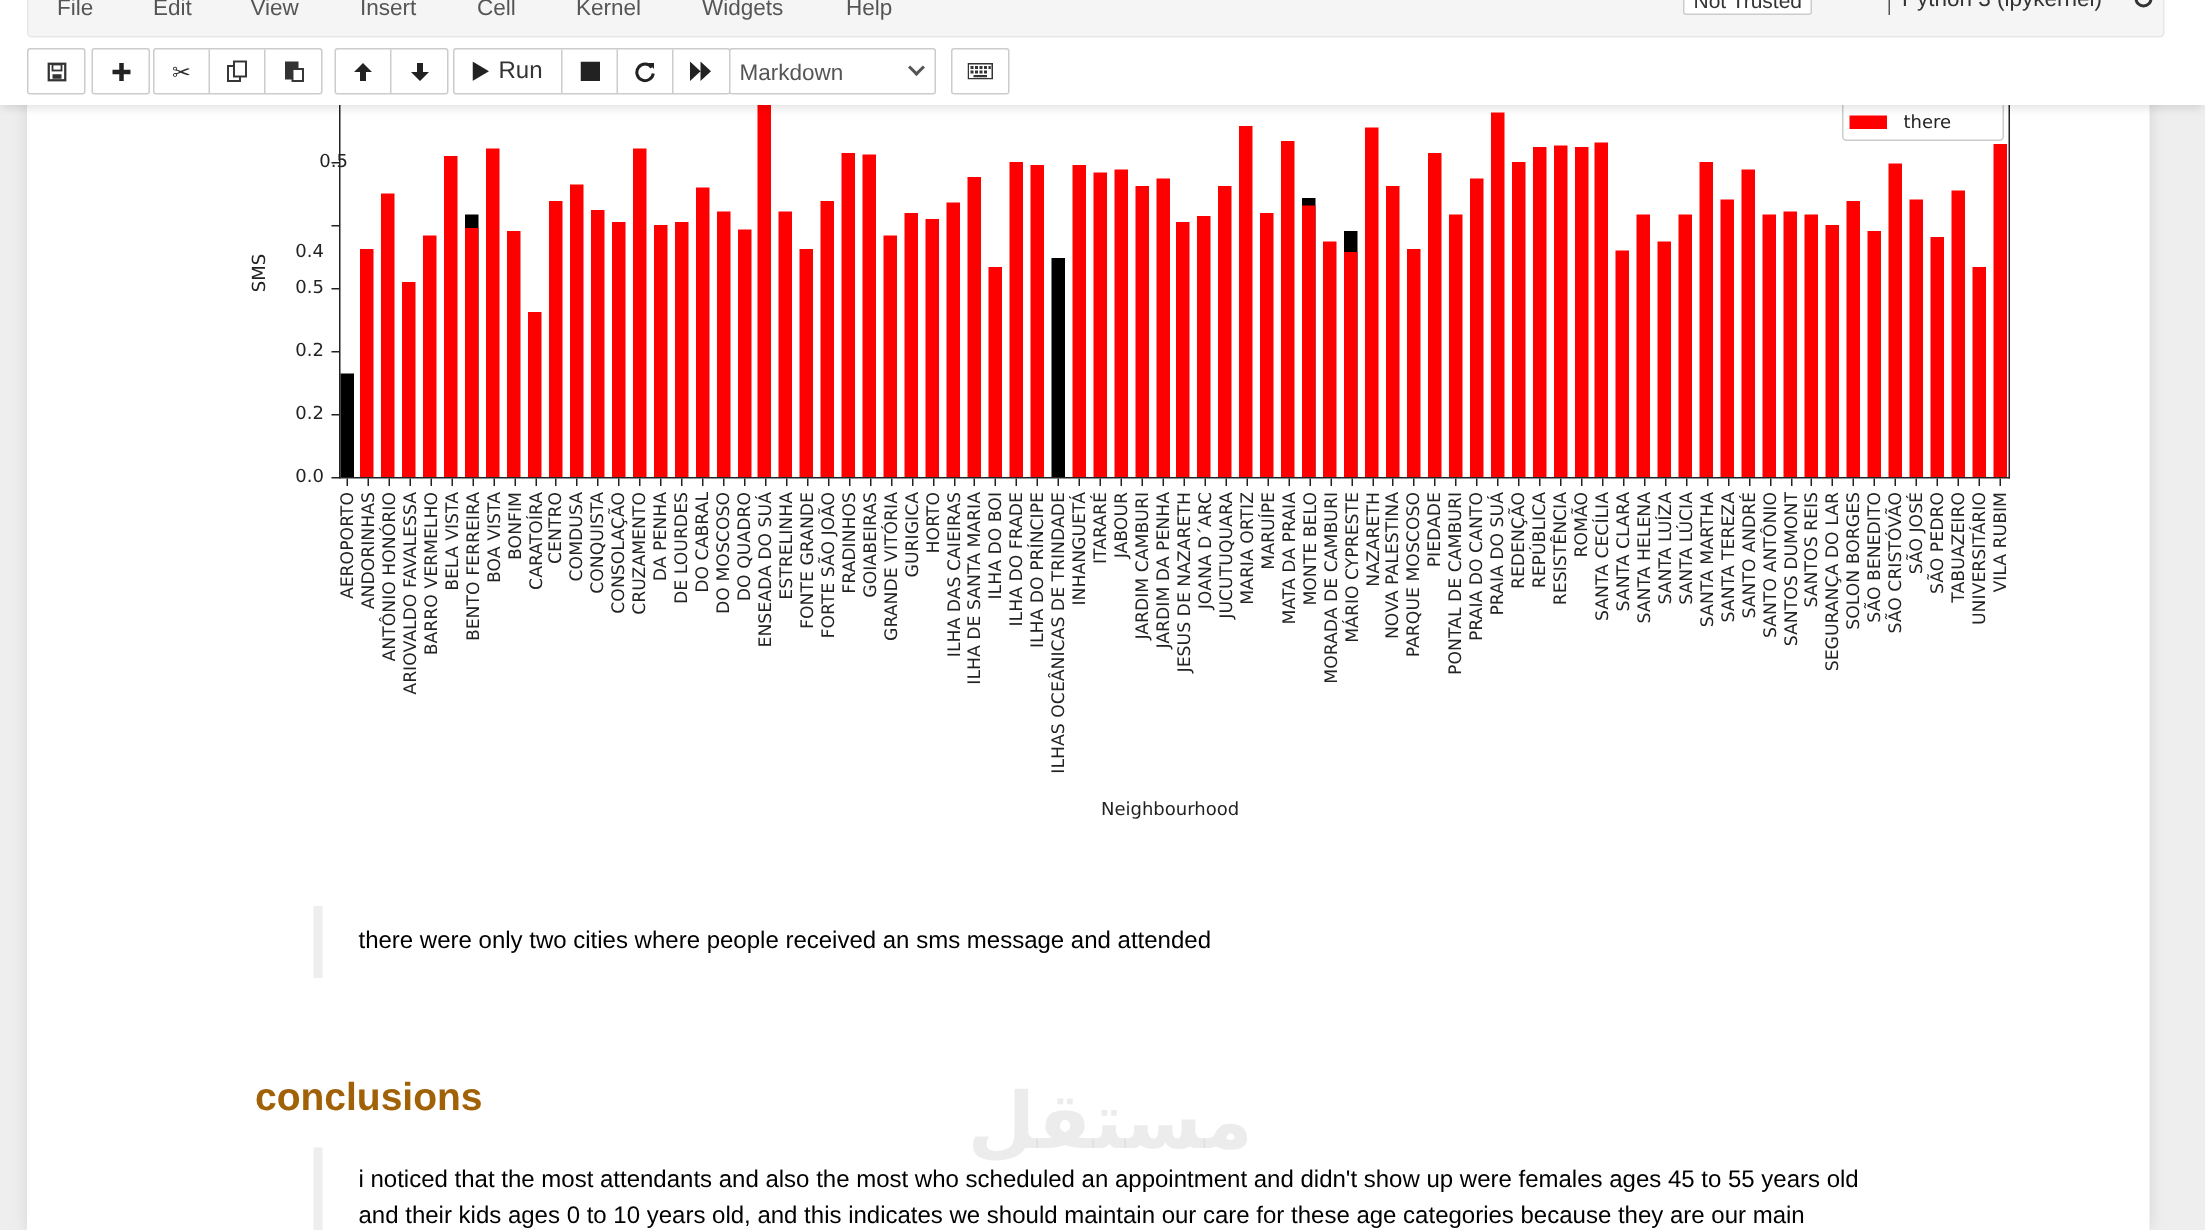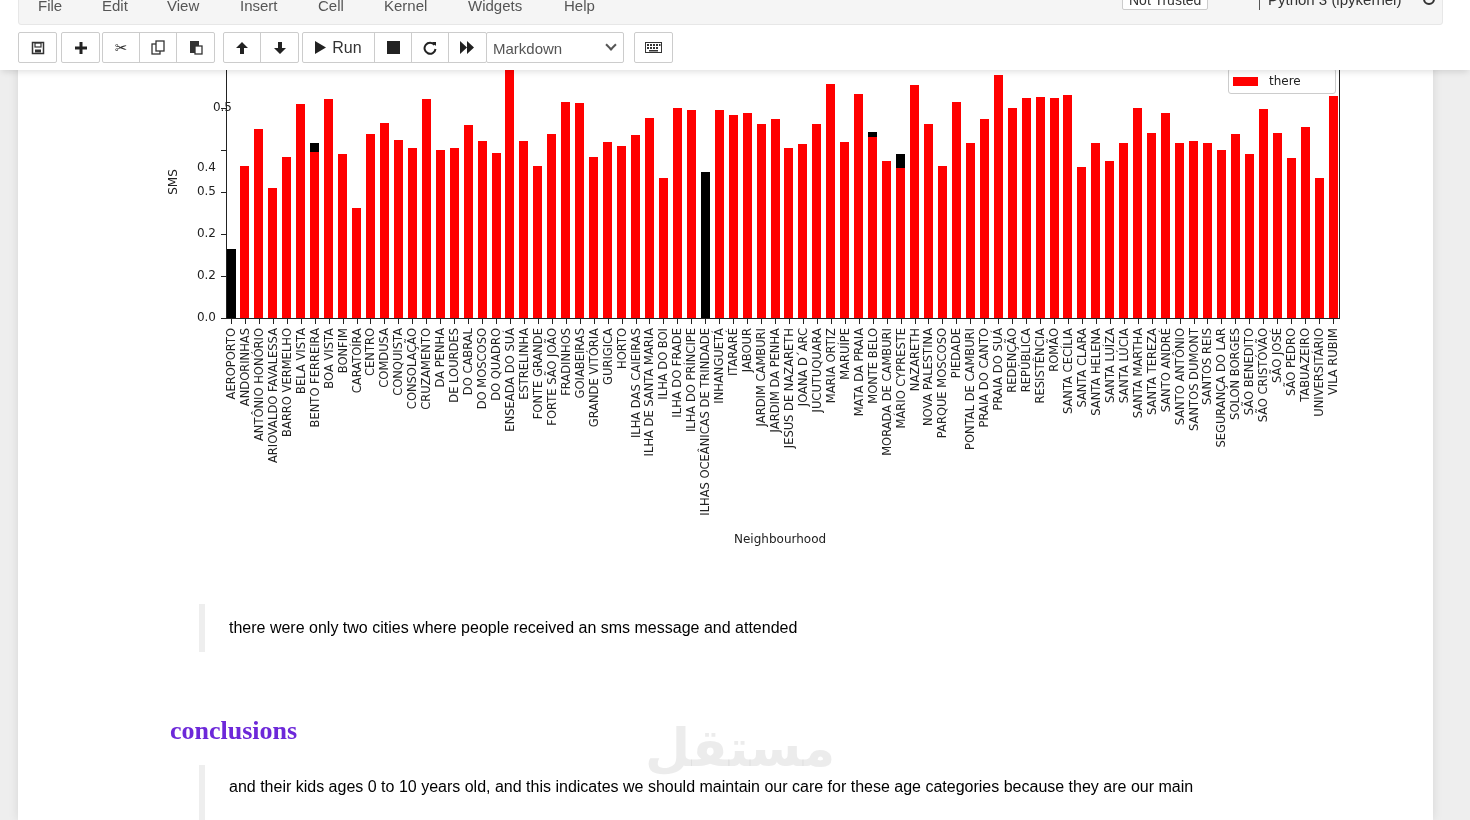--- a/index.html
+++ b/index.html
@@ -24,22 +24,22 @@
   .yaxis-label { position: absolute; left: 160px; top: 175px; transform: rotate(-90deg); font-size: 12px; color: #222; font-family: "DejaVu Sans", sans-serif; }
   .axis-box { position: absolute; left: 226px; top: 60px; width: 1114px; height: 259px; border-left: 1px solid #222; border-right: 1px solid #222; border-bottom: 1px solid #222; }
   .bar { position: absolute; width: 9px; background: #ff0000; }
   .bar-black { position: absolute; width: 9px; background: #000; }
   .xtick { position: absolute; top: 319px; width: 1px; height: 5px; background: #222; }
   .xlabel { position: absolute; top: 328px; font-size: 11.5px; color: #222; white-space: nowrap; writing-mode: vertical-rl; transform: rotate(180deg); font-family: "DejaVu Sans", sans-serif; line-height: 12px; }
   .xaxis-title { position: absolute; left: 734px; top: 532px; font-size: 12px; color: #222; font-family: "DejaVu Sans", sans-serif; }
   .legend { position: absolute; left: 1228px; top: 68px; width: 108px; height: 26px; border: 1px solid #ccc; border-radius: 3px; background: #fff; }
   .legend-swatch { position: absolute; left: 4px; top: 8px; width: 25px; height: 9px; background: #ff0000; }
   .legend-text { position: absolute; left: 40px; top: 5px; font-size: 12px; color: #222; font-family: "DejaVu Sans", sans-serif; }
-  .quote { position: absolute; left: 199px; border-left: 6px solid #eee; padding-left: 24px; font-size: 16px; color: #000; line-height: 24px; }
-  .h2 { position: absolute; left: 170px; top: 716px; font-size: 26px; font-weight: bold; color: #6d28d9; font-family: Liberation Serif, serif; }
+  .quote { position: absolute; left: 209px; border-left: 6px solid #eee; padding-left: 24px; font-size: 16px; color: #000; line-height: 24px; }
+  .h2 { position: absolute; left: 170px; top: 716px; font-size: 26px; font-weight: bold; color: #a16207; }
   .watermark { position: absolute; left: 645px; top: 718px; font-size: 52px; color: rgba(200,200,200,0.35); font-weight: bold; font-family: "DejaVu Sans", sans-serif; }
 </style>
 </head>
 <body>
 
 <div class="page"></div>
 
 <div class="chart">
   <div id="yticks">
       <div class="ytick" style="left: 176px; top: 310px;">0.0</div>
@@ -313,20 +313,21 @@
 
 <div class="quote" style="top:604px;height:48px;padding-top:12px;">
   <span>there were only two cities where people received an sms message and attended</span>
 </div>
 
 <div class="h2">conclusions</div>
 
 <div class="watermark">مستقل</div>
 
 <div class="quote" style="top:765px;height:60px;padding-top:10px;">
+  <div>i noticed that the most attendants and also the most who scheduled an appointment and didn't show up were females ages 45 to 55 years old</div>
   <div>and their kids ages 0 to 10 years old, and this indicates we should maintain our care for these age categories because they are our main</div>
 </div>
 
 <div class="top">
   <div class="menubar">
     <span class="menu-item" style="left:19px">File</span>
     <span class="menu-item" style="left:83px">Edit</span>
     <span class="menu-item" style="left:148px">View</span>
     <span class="menu-item" style="left:221px">Insert</span>
     <span class="menu-item" style="left:299px">Cell</span>

